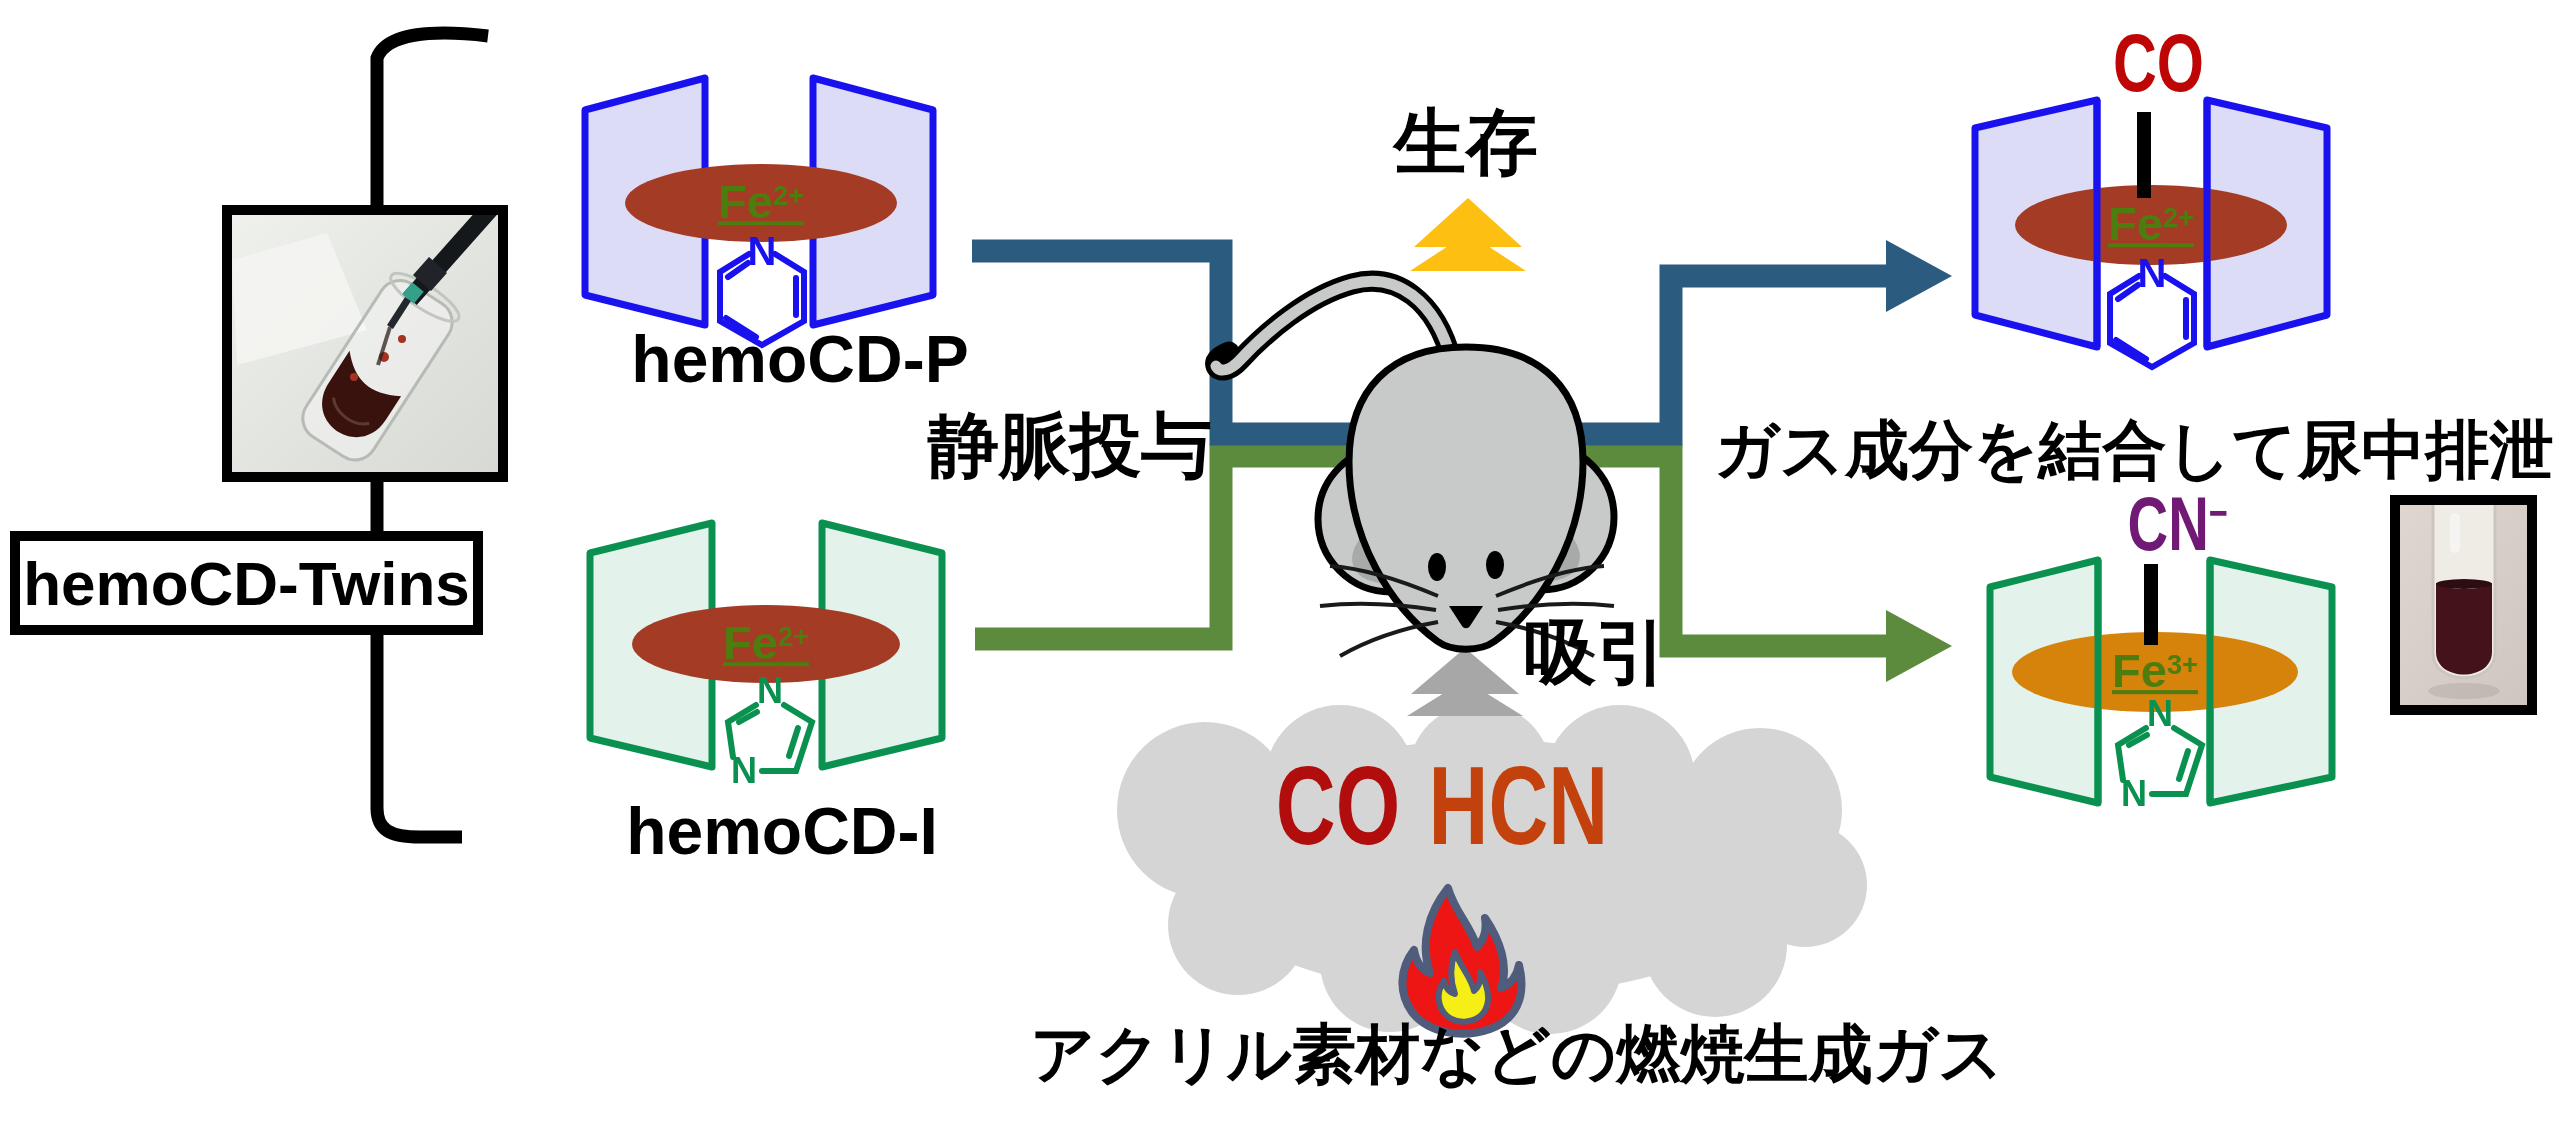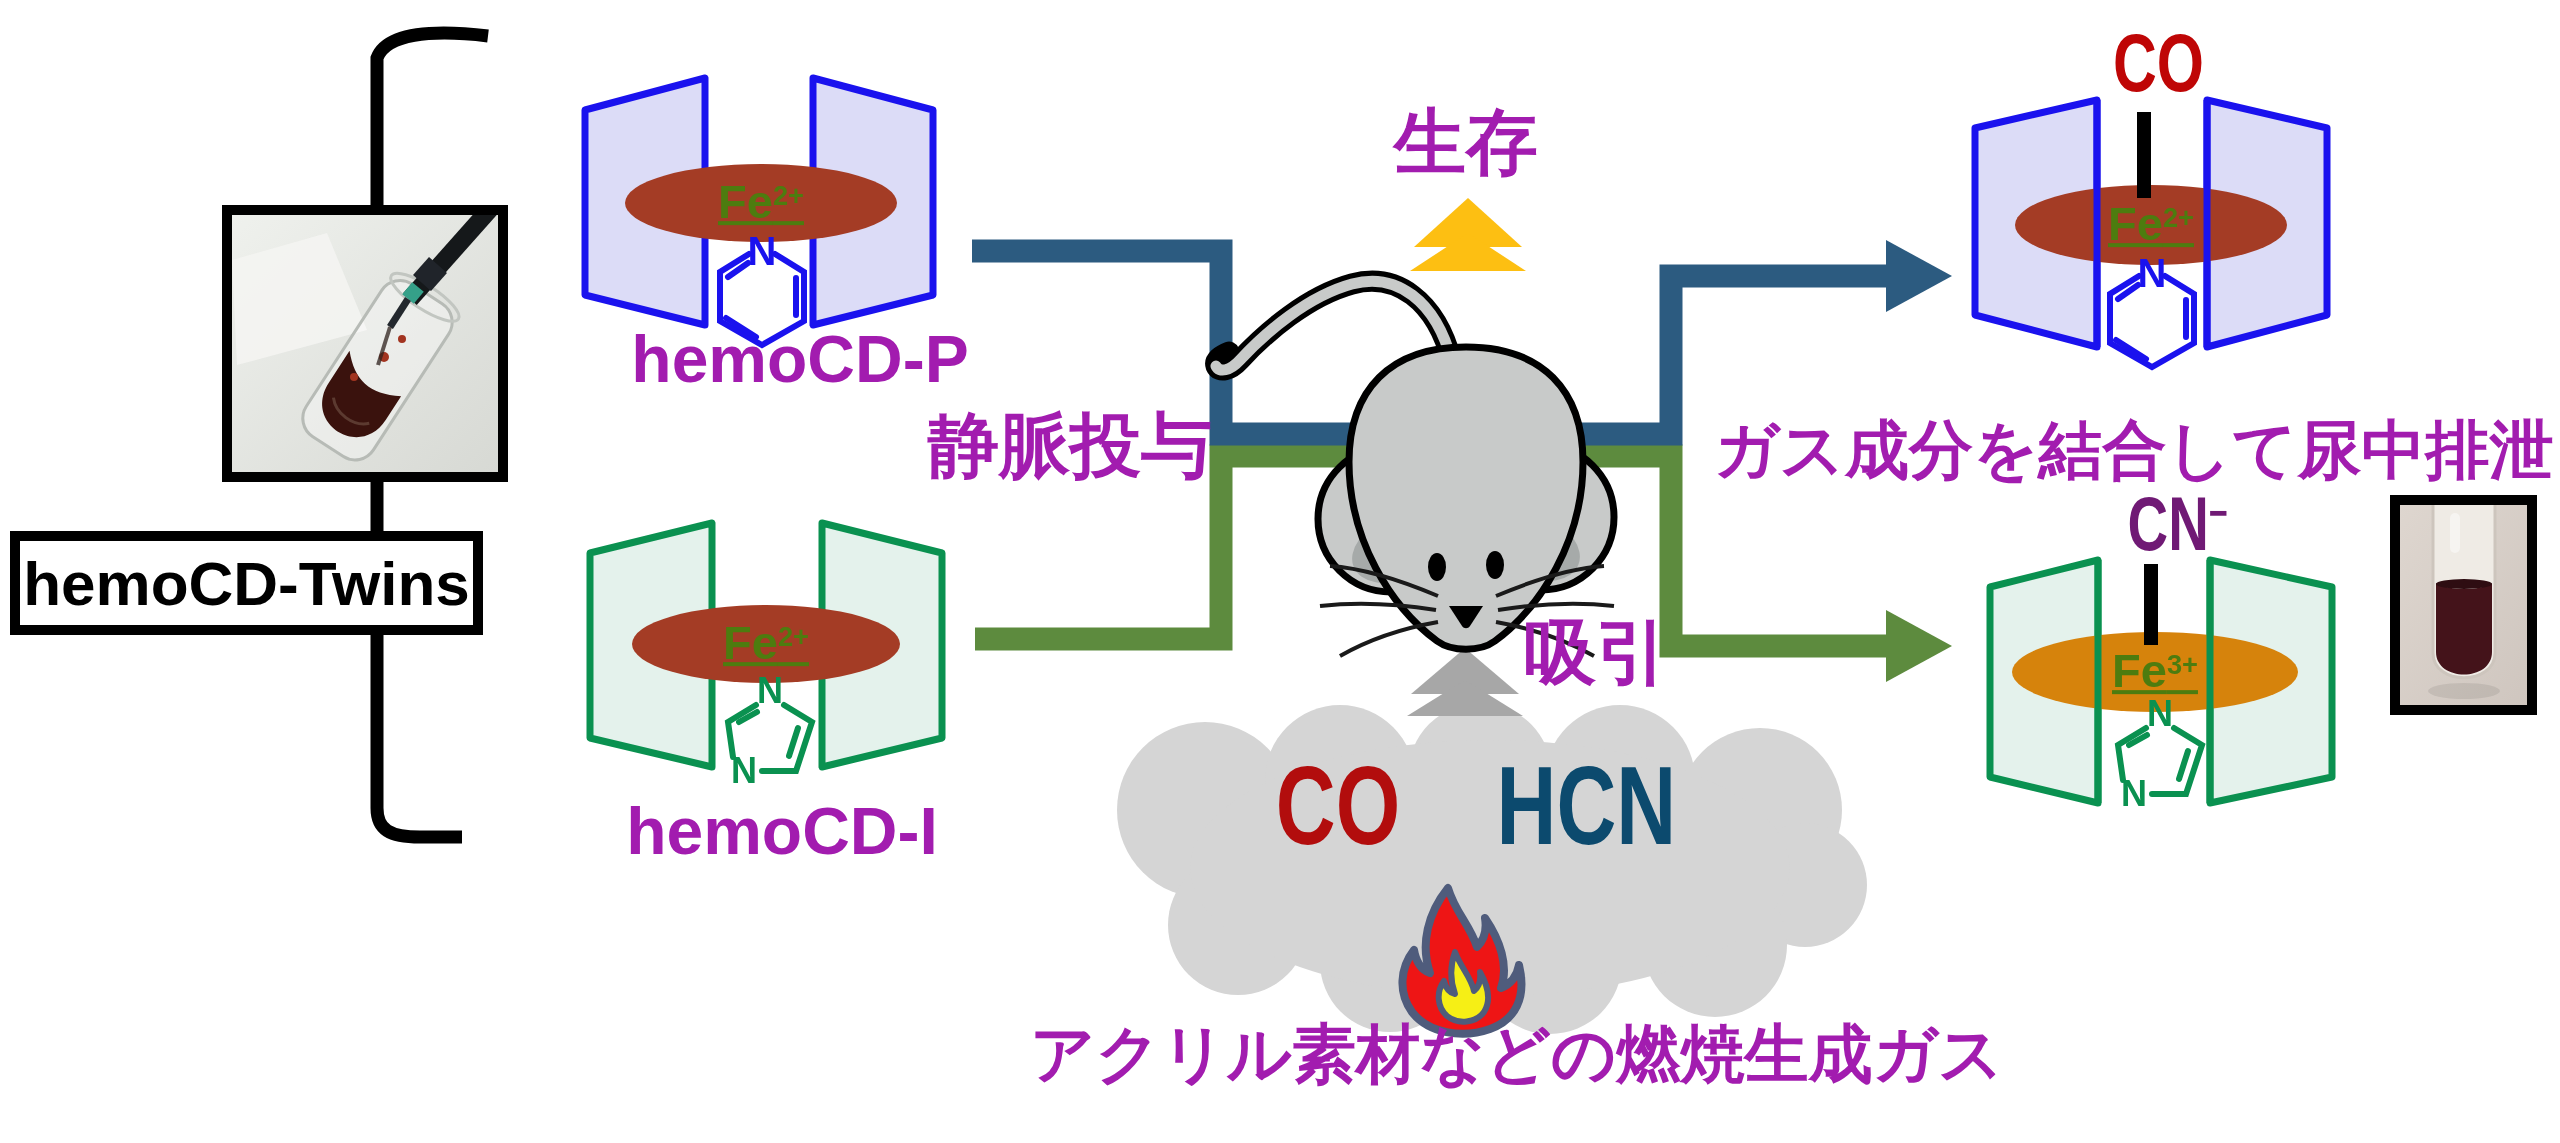--- a/index.html
+++ b/index.html
@@ -1,19 +1,19 @@
 <!DOCTYPE html>
 <html><head>
 <meta charset="utf-8">
 <style>
   html,body{margin:0;padding:0;background:#fff;}
   #stage{position:relative;width:2560px;height:1143px;background:#ffffff;overflow:hidden;
          font-family:"Liberation Sans","DejaVu Sans",sans-serif;}
   #scene{position:absolute;left:0;top:0;z-index:1;}
-  .t{position:absolute;line-height:1;white-space:nowrap;font-weight:bold;color:#a21caf;z-index:3;}
+  .t{position:absolute;line-height:1;white-space:nowrap;font-weight:bold;color:#000000;z-index:3;}
   .ctr{text-align:center;}
   .sup{font-size:58%;vertical-align:0.5em;}
   .condense{display:inline-block;transform:scaleX(0.74);transform-origin:50% 50%;}
   .whiteTxt{color:#4d7c0f;text-decoration:underline;}
   
   #twinsBox{position:absolute;left:10px;top:531px;width:473px;height:104px;border:10px solid #000;
             box-sizing:border-box;background:#fff;display:flex;align-items:center;justify-content:center;
             font-size:62px;font-weight:bold;z-index:3;}
   
   .photo{position:absolute;border:10px solid #000;box-sizing:border-box;z-index:2;overflow:hidden;}
@@ -227,21 +227,21 @@
 
   <div class="t" style="left:1524px;top:616px;font-size:72px;">吸引</div>
 
   <div class="t" style="left:1714px;top:418px;font-size:64px;">ガス成分を結合して尿中排泄</div>
 
   <div class="t" style="left:1030px;top:1022px;font-size:64px;">アクリル素材などの燃焼生成ガス</div>
 
   <div class="t ctr" style="left:1238px;top:750px;width:200px;font-size:112px;color:#b20d0d;">
     <span class="condense">CO</span>
   </div>
-  <div class="t ctr" style="left:1436px;top:750px;width:300px;font-size:112px;color:#0c4a6e;">
+  <div class="t ctr" style="left:1368px;top:750px;width:300px;font-size:112px;color:#c2410c;">
     <span class="condense">HCN</span>
   </div>
 
   <div class="t ctr" style="left:2058px;top:22px;width:200px;font-size:82px;color:#bf0606;">
     <span class="condense">CO</span>
   </div>
   <div class="t ctr" style="left:2078px;top:486px;width:200px;font-size:76px;color:#701a75;">
     <span class="condense"><span>CN</span><span class="sup">−</span></span>
   </div>
 

